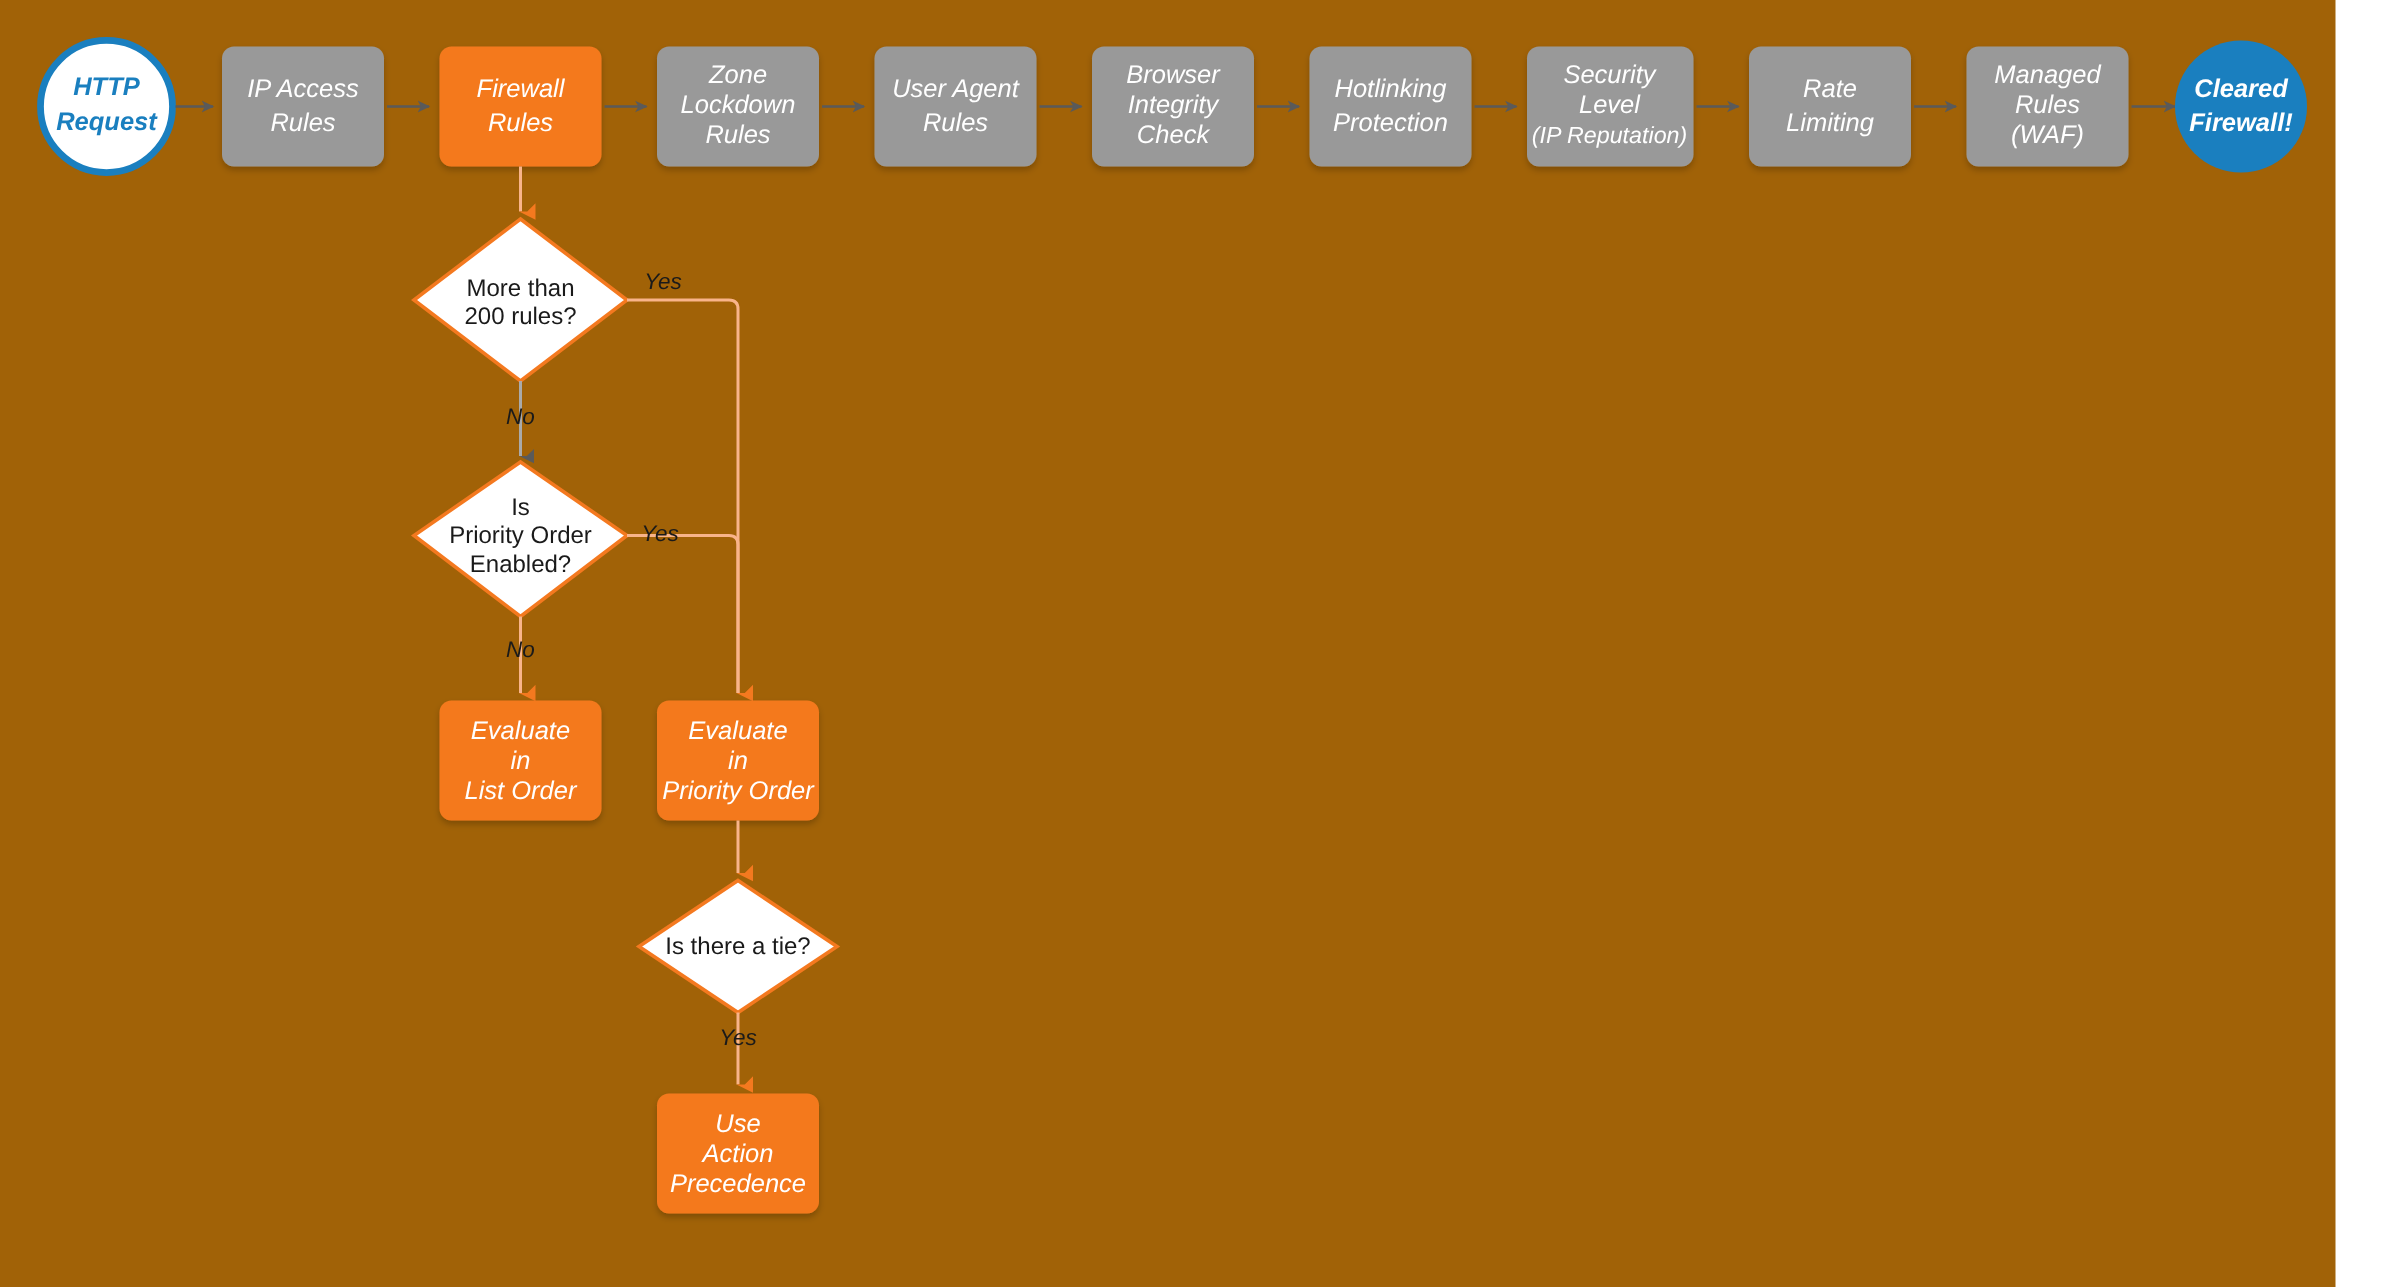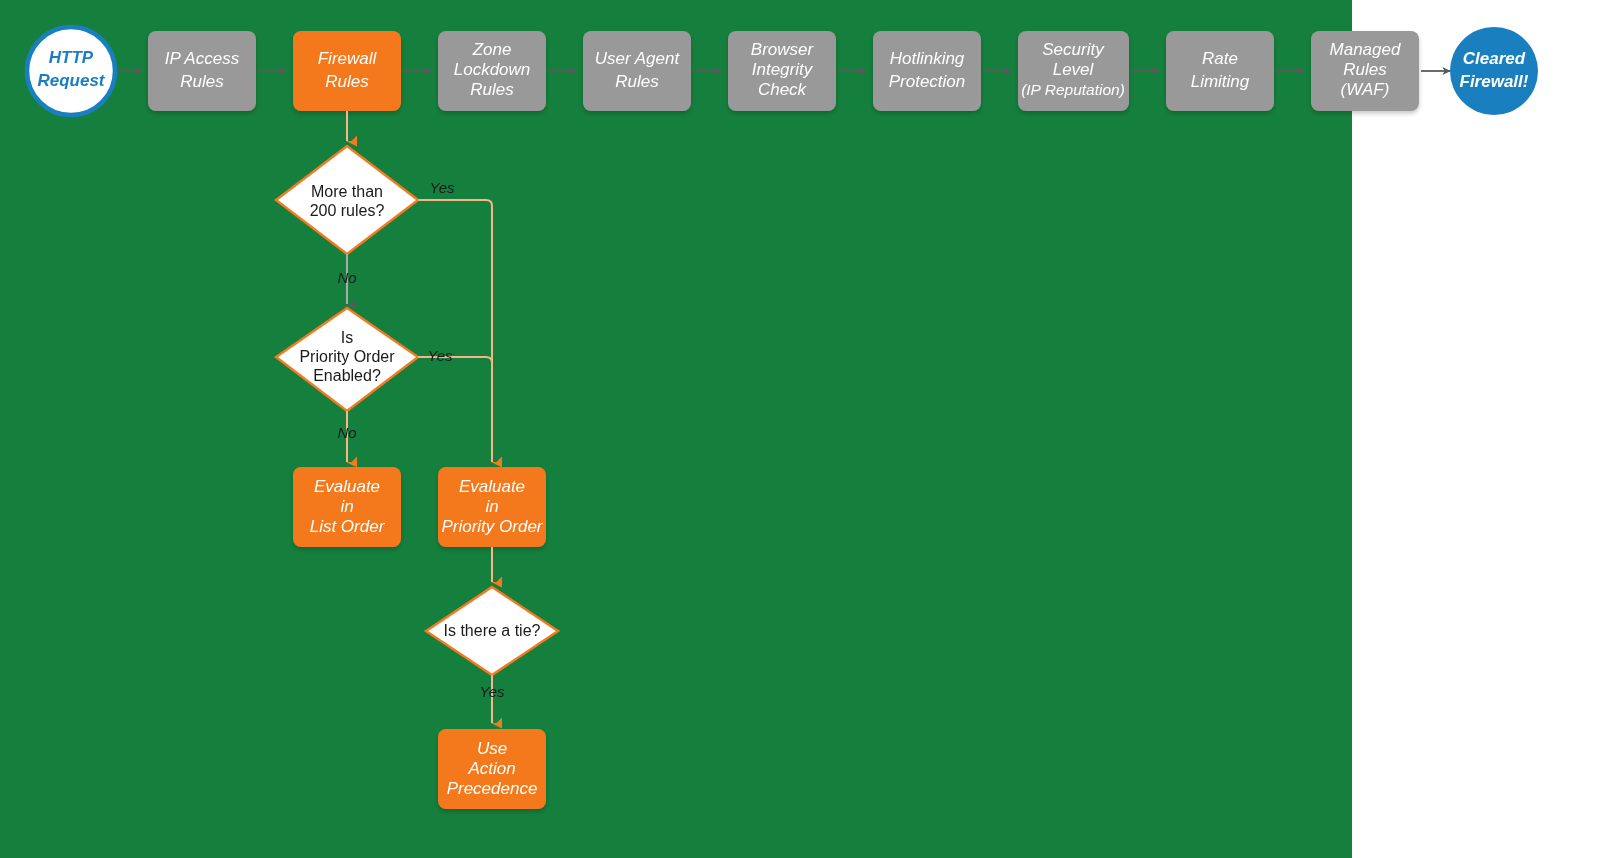--- a/index.html
+++ b/index.html
@@ -8,23 +8,23 @@
     background: #ffffff;
   }
   body {
     width: 1600px;
     height: 858px;
     overflow: hidden;
     font-family: "Liberation Sans", sans-serif;
   }
   #diagram-root {
     position: relative;
-    width: 1352px;
+    width: 1557px;
     height: 858px;
-    background: #15803d;
+    background: #a16207;
   }
   svg.flow {
     display: block;
     width: 1600px;
     height: 858px;
   }
   .node-label {
     font-family: "Liberation Sans", sans-serif;
     text-anchor: middle;
     dominant-baseline: middle;

